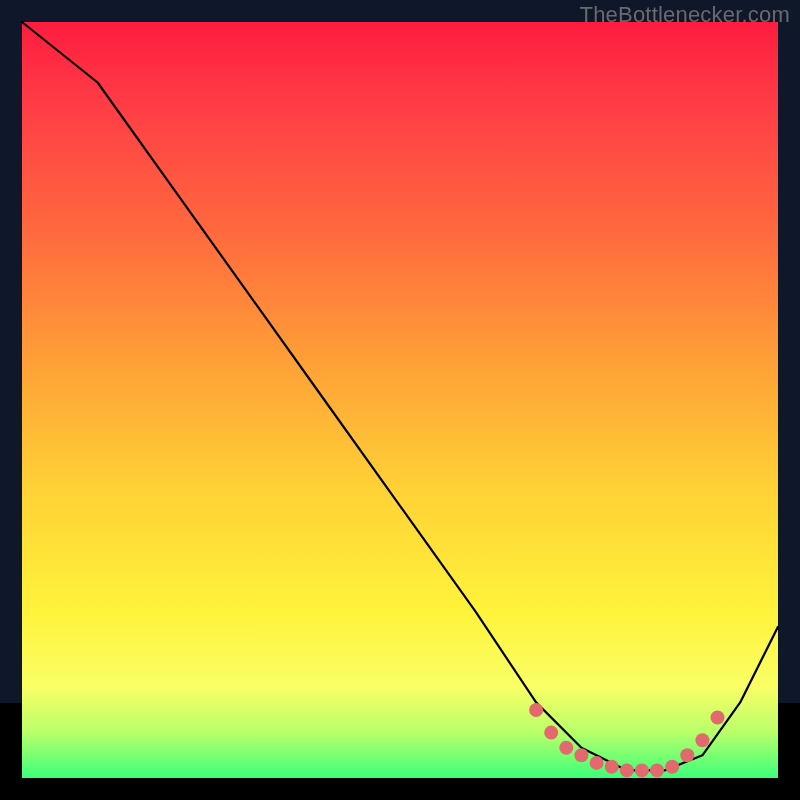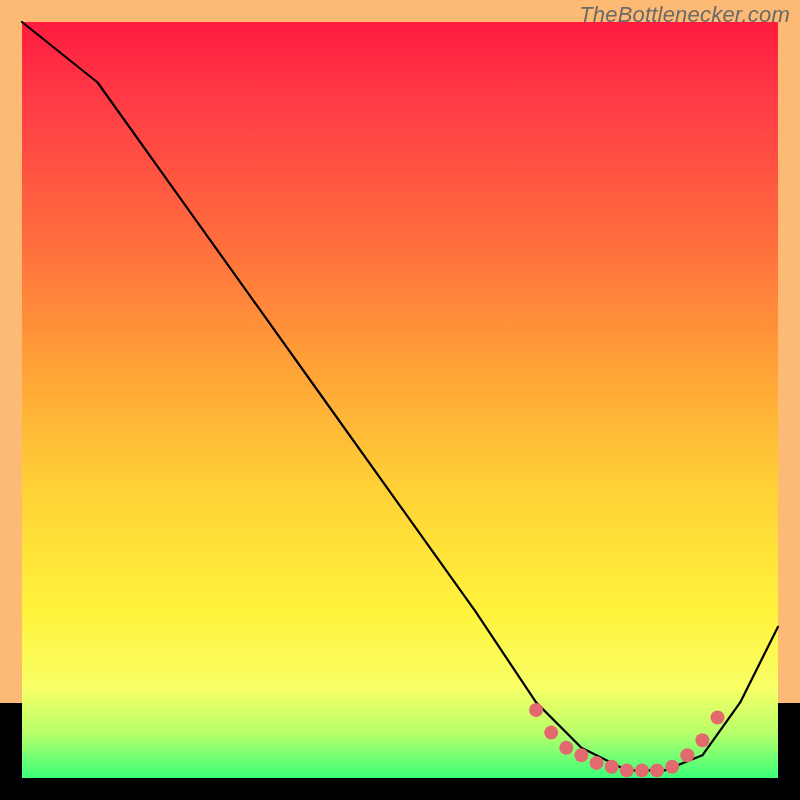--- a/index.html
+++ b/index.html
@@ -8,22 +8,21 @@
     width: 800px;
     height: 800px;
     background: #000;
     font-family: Arial, Helvetica, sans-serif;
     overflow: hidden;
   }
   .frame {
     position: relative;
     width: 800px;
     height: 703px;
-    background: #fdba74;
-    font-style: italic;
+    background: #0f172a;
   }
   .watermark {
     position: absolute;
     top: 2px;
     right: 10px;
     color: #6a6a6a;
     font-size: 22px;
     font-weight: 500;
     letter-spacing: 0.2px;
     z-index: 10;

